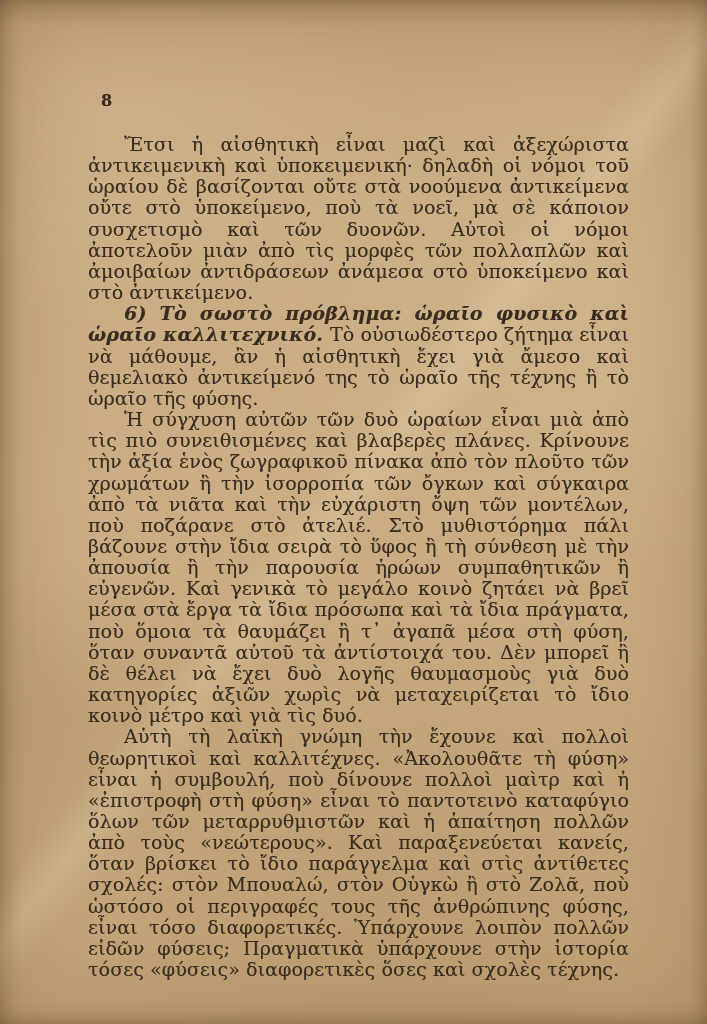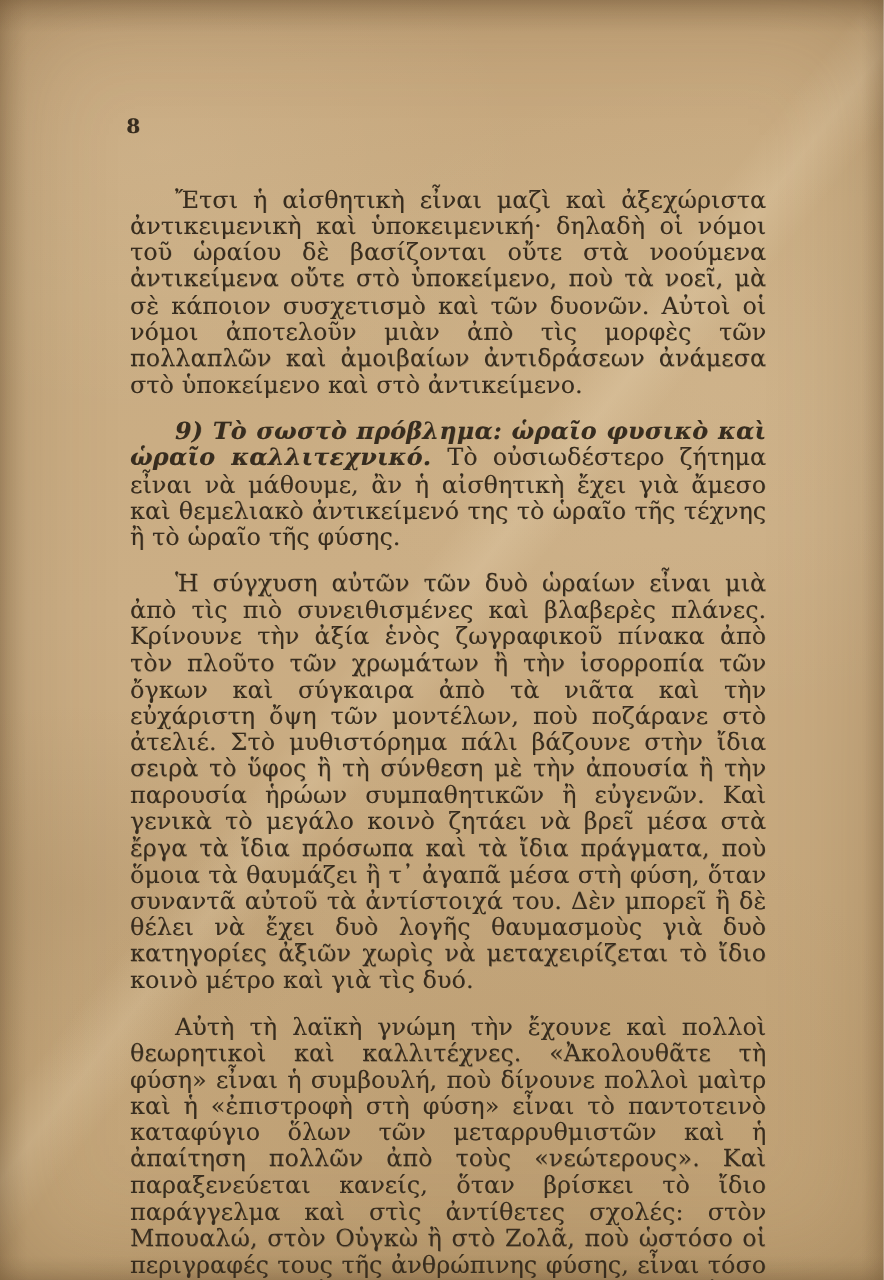--- a/index.html
+++ b/index.html
@@ -53,21 +53,21 @@
     width: 541px;
     color: var(--ink);
     font-size: 19px;
     line-height: 21.15px;
     text-align: justify;
     letter-spacing: 0.1px;
     text-shadow: 0.35px 0.35px 0 rgba(55,44,30,0.35);
   }
   .para {
     text-indent: 36px;
-    margin: 16px;
+    margin: 0;
   }
   .para .lead {
     font-weight: bold;
     font-style: italic;
     letter-spacing: 0.2px;
   }
 </style>
 </head>
 <body>
 
@@ -75,21 +75,21 @@
 
   <div class="page-number">8</div>
 
   <div class="text-block">
 
     <p class="para">
       <span>Ἔτσι ἡ αἰσθητικὴ εἶναι μαζὶ καὶ ἀξεχώριστα ἀντικειμενικὴ καὶ ὑποκειμενική· δηλαδὴ οἱ νόμοι τοῦ ὡραίου δὲ βασίζονται οὔτε στὰ νοούμενα ἀντικείμενα οὔτε στὸ ὑποκείμενο, ποὺ τὰ νοεῖ, μὰ σὲ κάποιον συσχετισμὸ καὶ τῶν δυονῶν. Αὐτοὶ οἱ νόμοι ἀποτελοῦν μιὰν ἀπὸ τὶς μορφὲς τῶν πολλαπλῶν καὶ ἀμοιβαίων ἀντιδράσεων ἀνάμεσα στὸ ὑποκείμενο καὶ στὸ ἀντικείμενο.</span>
     </p>
 
     <p class="para">
-      <b class="lead">9) Τὸ σωστὸ πρόβλημα: ὡραῖο φυσικὸ καὶ ὡραῖο καλλιτεχνικό. </b><span>Τὸ οὐσιωδέστερο ζήτημα εἶναι νὰ μάθουμε, ἂν ἡ αἰσθητικὴ ἔχει γιὰ ἄμεσο καὶ θεμελιακὸ ἀντικείμενό της τὸ ὡραῖο τῆς τέχνης ἢ τὸ ὡραῖο τῆς φύσης.</span>
+      <b class="lead">6) Τὸ σωστὸ πρόβλημα: ὡραῖο φυσικὸ καὶ ὡραῖο καλλιτεχνικό. </b><span>Τὸ οὐσιωδέστερο ζήτημα εἶναι νὰ μάθουμε, ἂν ἡ αἰσθητικὴ ἔχει γιὰ ἄμεσο καὶ θεμελιακὸ ἀντικείμενό της τὸ ὡραῖο τῆς τέχνης ἢ τὸ ὡραῖο τῆς φύσης.</span>
     </p>
 
     <p class="para">
       <span>Ἡ σύγχυση αὐτῶν τῶν δυὸ ὡραίων εἶναι μιὰ ἀπὸ τὶς πιὸ συνειθισμένες καὶ βλαβερὲς πλάνες. Κρίνουνε τὴν ἀξία ἑνὸς ζωγραφικοῦ πίνακα ἀπὸ τὸν πλοῦτο τῶν χρωμάτων ἢ τὴν ἰσορροπία τῶν ὄγκων καὶ σύγκαιρα ἀπὸ τὰ νιᾶτα καὶ τὴν εὐχάριστη ὄψη τῶν μοντέλων, ποὺ ποζάρανε στὸ ἀτελιέ. Στὸ μυθιστόρημα πάλι βάζουνε στὴν ἴδια σειρὰ τὸ ὕφος ἢ τὴ σύνθεση μὲ τὴν ἀπουσία ἢ τὴν παρουσία ἡρώων συμπαθητικῶν ἢ εὐγενῶν. Καὶ γενικὰ τὸ μεγάλο κοινὸ ζητάει νὰ βρεῖ μέσα στὰ ἔργα τὰ ἴδια πρόσωπα καὶ τὰ ἴδια πράγματα, ποὺ ὅμοια τὰ θαυμάζει ἢ τ᾿ ἀγαπᾶ μέσα στὴ φύση, ὅταν συναντᾶ αὐτοῦ τὰ ἀντίστοιχά του. Δὲν μπορεῖ ἢ δὲ θέλει νὰ ἔχει δυὸ λογῆς θαυμασμοὺς γιὰ δυὸ κατηγορίες ἀξιῶν χωρὶς νὰ μεταχειρίζεται τὸ ἴδιο κοινὸ μέτρο καὶ γιὰ τὶς δυό.</span>
     </p>
 
     <p class="para">
       <span>Αὐτὴ τὴ λαϊκὴ γνώμη τὴν ἔχουνε καὶ πολλοὶ θεωρητικοὶ καὶ καλλιτέχνες. «Ἀκολουθᾶτε τὴ φύση» εἶναι ἡ συμβουλή, ποὺ δίνουνε πολλοὶ μαὶτρ καὶ ἡ «ἐπιστροφὴ στὴ φύση» εἶναι τὸ παντοτεινὸ καταφύγιο ὅλων τῶν μεταρρυθμιστῶν καὶ ἡ ἀπαίτηση πολλῶν ἀπὸ τοὺς «νεώτερους». Καὶ παραξενεύεται κανείς, ὅταν βρίσκει τὸ ἴδιο παράγγελμα καὶ στὶς ἀντίθετες σχολές: στὸν Μπουαλώ, στὸν Οὑγκὼ ἢ στὸ Ζολᾶ, ποὺ ὡστόσο οἱ περιγραφές τους τῆς ἀνθρώπινης φύσης, εἶναι τόσο διαφορετικές. Ὑπάρχουνε λοιπὸν πολλῶν εἰδῶν φύσεις; Πραγματικὰ ὑπάρχουνε στὴν ἱστορία τόσες «φύσεις» διαφορετικὲς ὅσες καὶ σχολὲς τέχνης.</span>
     </p>
 

